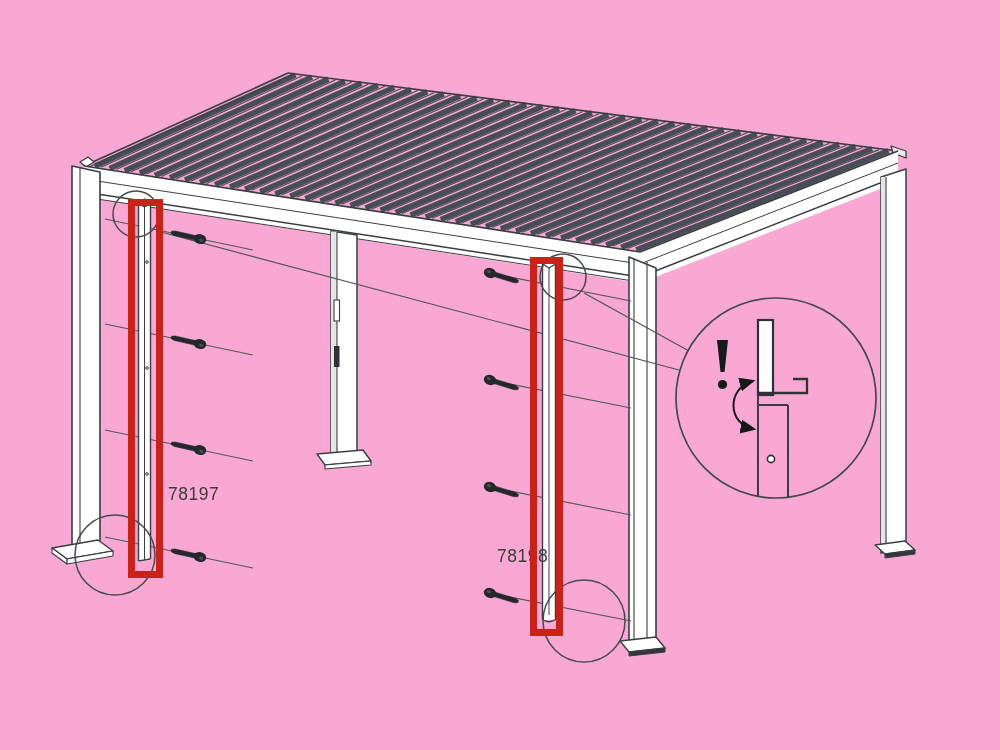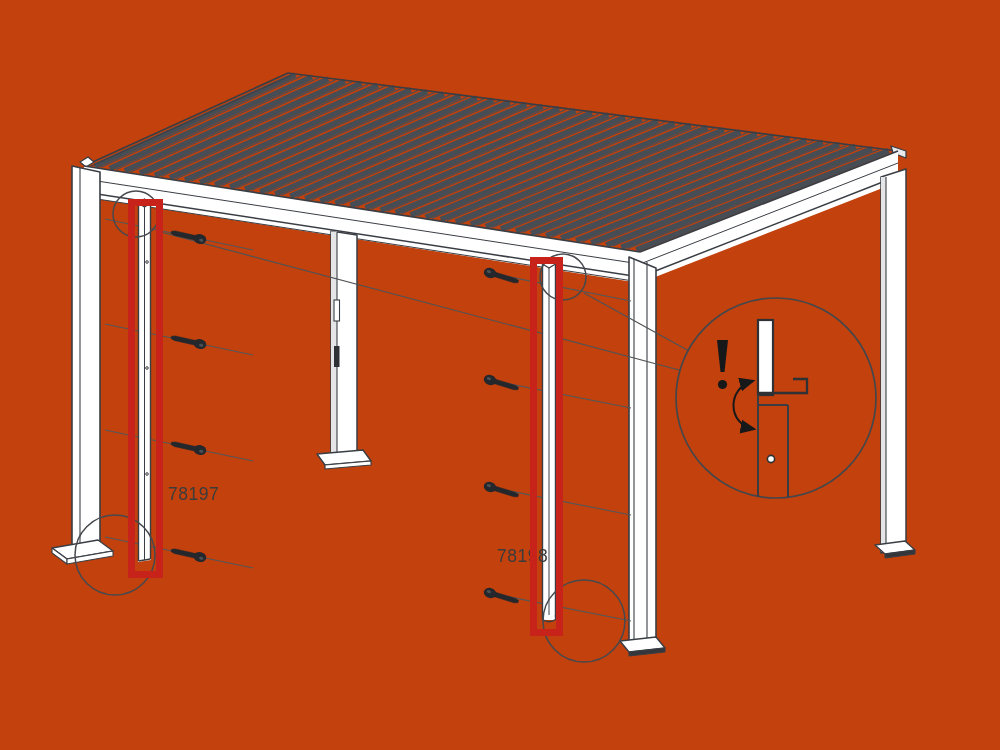--- a/index.html
+++ b/index.html
@@ -1,16 +1,16 @@
 <!DOCTYPE html>
 <html><head>
 <meta charset="utf-8">
 <style>
   html,body{margin:0;padding:0;background:#fff;}
-  .stage{position:relative;width:1000px;height:750px;background:#c2410c;overflow:hidden;
+  .stage{position:relative;width:1000px;height:750px;background:#f9a8d4;overflow:hidden;
          font-family:"Liberation Sans",sans-serif;}
   svg{display:block}
   text.part-label{font-family:"Liberation Sans",sans-serif;font-size:17.5px;letter-spacing:.5px;}
 </style>
 </head>
 <body>
 
 <div class="stage">
 <svg id="diagram" width="1000" height="750" viewBox="0 0 1000 750">
   <defs>

